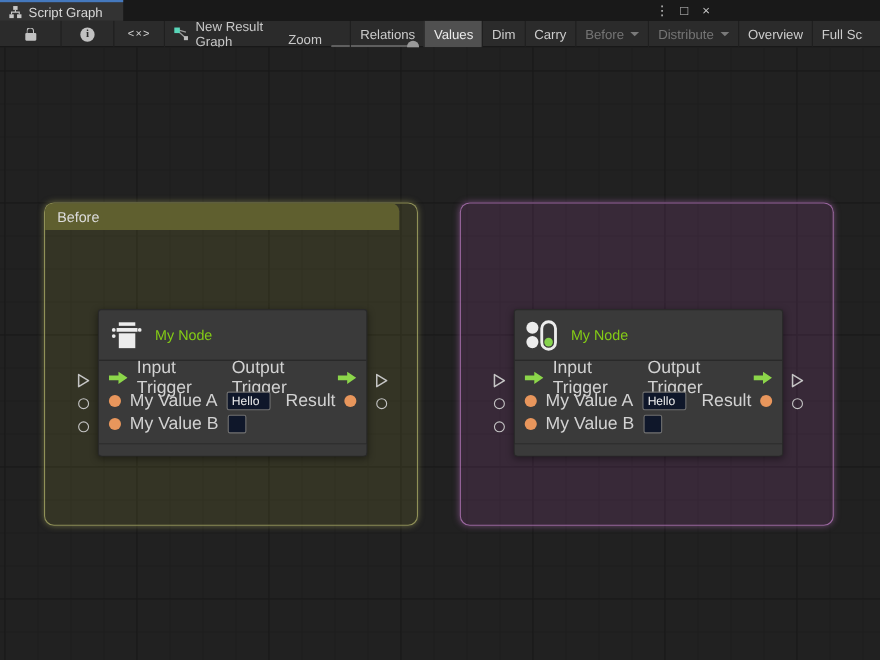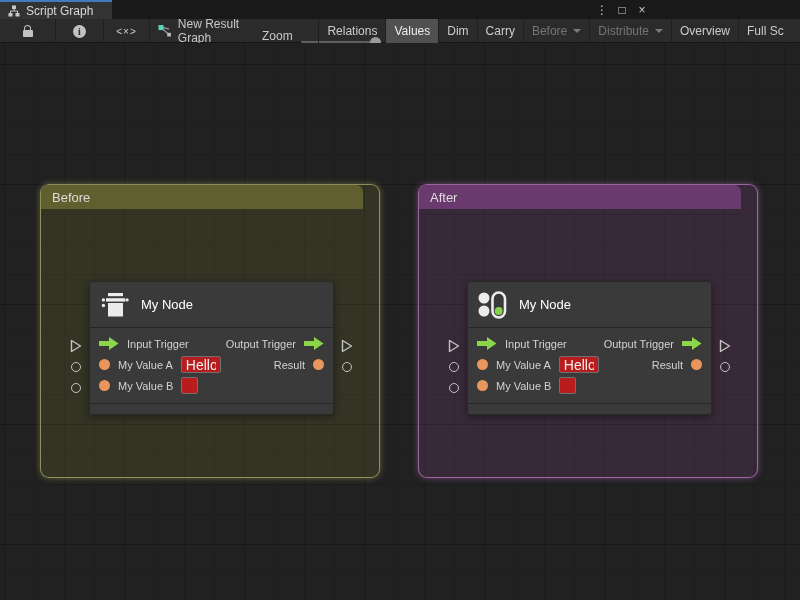--- a/index.html
+++ b/index.html
@@ -64,28 +64,28 @@
   .group-header { position:absolute; left:0; top:0; right:16px; height:24px; border-radius:7px 7px 0 0;
     display:flex; align-items:center; padding-left:11px; font-size:13px; color:#dcdcdc; }
   .group--before .group-header { background:#5F5F2F; }
   .group--after  .group-header { background:#6A3A6F; }
 
   
   .node { position:absolute; left:48px; top:96px; width:245px; height:134px; background:#3A3A3A;
     border:1px solid #292929; border-radius:3px; box-shadow:0 2px 7px rgba(0,0,0,0.4); }
   .node-header { height:46px; display:flex; align-items:center; gap:11px; padding-left:10px;
     border-bottom:1px solid #262626; }
-  .node-title { font-size:13px; color:#ffffff; }
+  .node-title { font-size:13px; color:#84cc16; }
   .node-rows { padding-top:5px; }
   .port-row { height:21px; display:flex; align-items:center; padding:0 9px; gap:8px; }
-  .port-label { font-size:11px; color:#d2d2d2; }
+  .port-label { font-size:16px; color:#d2d2d2; }
   .right-cluster { margin-left:auto; display:flex; align-items:center; gap:8px; }
   .dot-port { width:11px; height:11px; border-radius:50%; background:#E8965C; flex:none; }
-  .str-input { background:#b91c1c; border:1px solid #707070; border-radius:2px; color:#efefef;
-    font-size:14px; height:17px; padding:0 4px; font-family:"Liberation Sans","DejaVu Sans",sans-serif; }
+  .str-input { background:#0f172a; border:1px solid #707070; border-radius:2px; color:#efefef;
+    font-size:11px; height:17px; padding:0 4px; font-family:"Liberation Sans","DejaVu Sans",sans-serif; }
   .str-input.small { width:17px; padding:0; }
   .str-input.hello { width:40px; }
   .node-footer { position:absolute; left:0; right:0; bottom:0; height:11px; border-top:1px solid #262626;
     background:#3A3A3A; border-radius:0 0 3px 3px; }
 
   
   .ext { position:absolute; }
   .ext-tri-left  { left:-20px; top:57px; }
   .ext-tri-right { right:-20px; top:57px; }
   .ext-circ { width:10px; height:10px; border:1.5px solid #c4c4c4; border-radius:50%; }
@@ -227,23 +227,20 @@
         <div class="ext ext-circ ext-circ-l1"></div>
         <div class="ext ext-circ ext-circ-l2"></div>
         <svg class="ext ext-tri-right" width="12" height="14" viewBox="0 0 12 14">
           <path d="M1.5 1.5 L10.5 7 L1.5 12.5 Z" fill="none" stroke="#c4c4c4" stroke-width="1.4" stroke-linejoin="round"></path>
           </svg>
         <div class="ext ext-circ ext-circ-r1"></div>
       </div>
     </div>
 
     <div class="group group--after">
-      <div class="group-header">
-        <span>After</span>
-      </div>
       <div class="node">
         <div class="node-header">
           <svg width="30" height="30" viewBox="0 0 30 30">
             <circle cx="6" cy="8" r="5.5" fill="#ececec"></circle>
             <circle cx="6" cy="21" r="5.5" fill="#ececec"></circle>
             <rect x="14.5" y="2.5" width="12.5" height="25" rx="6.2" fill="none" stroke="#ececec" stroke-width="2.6"></rect>
             <circle cx="20.7" cy="21" r="3.9" fill="#86D34D"></circle>
           </svg>
           <span class="node-title">My Node</span>
         </div>

